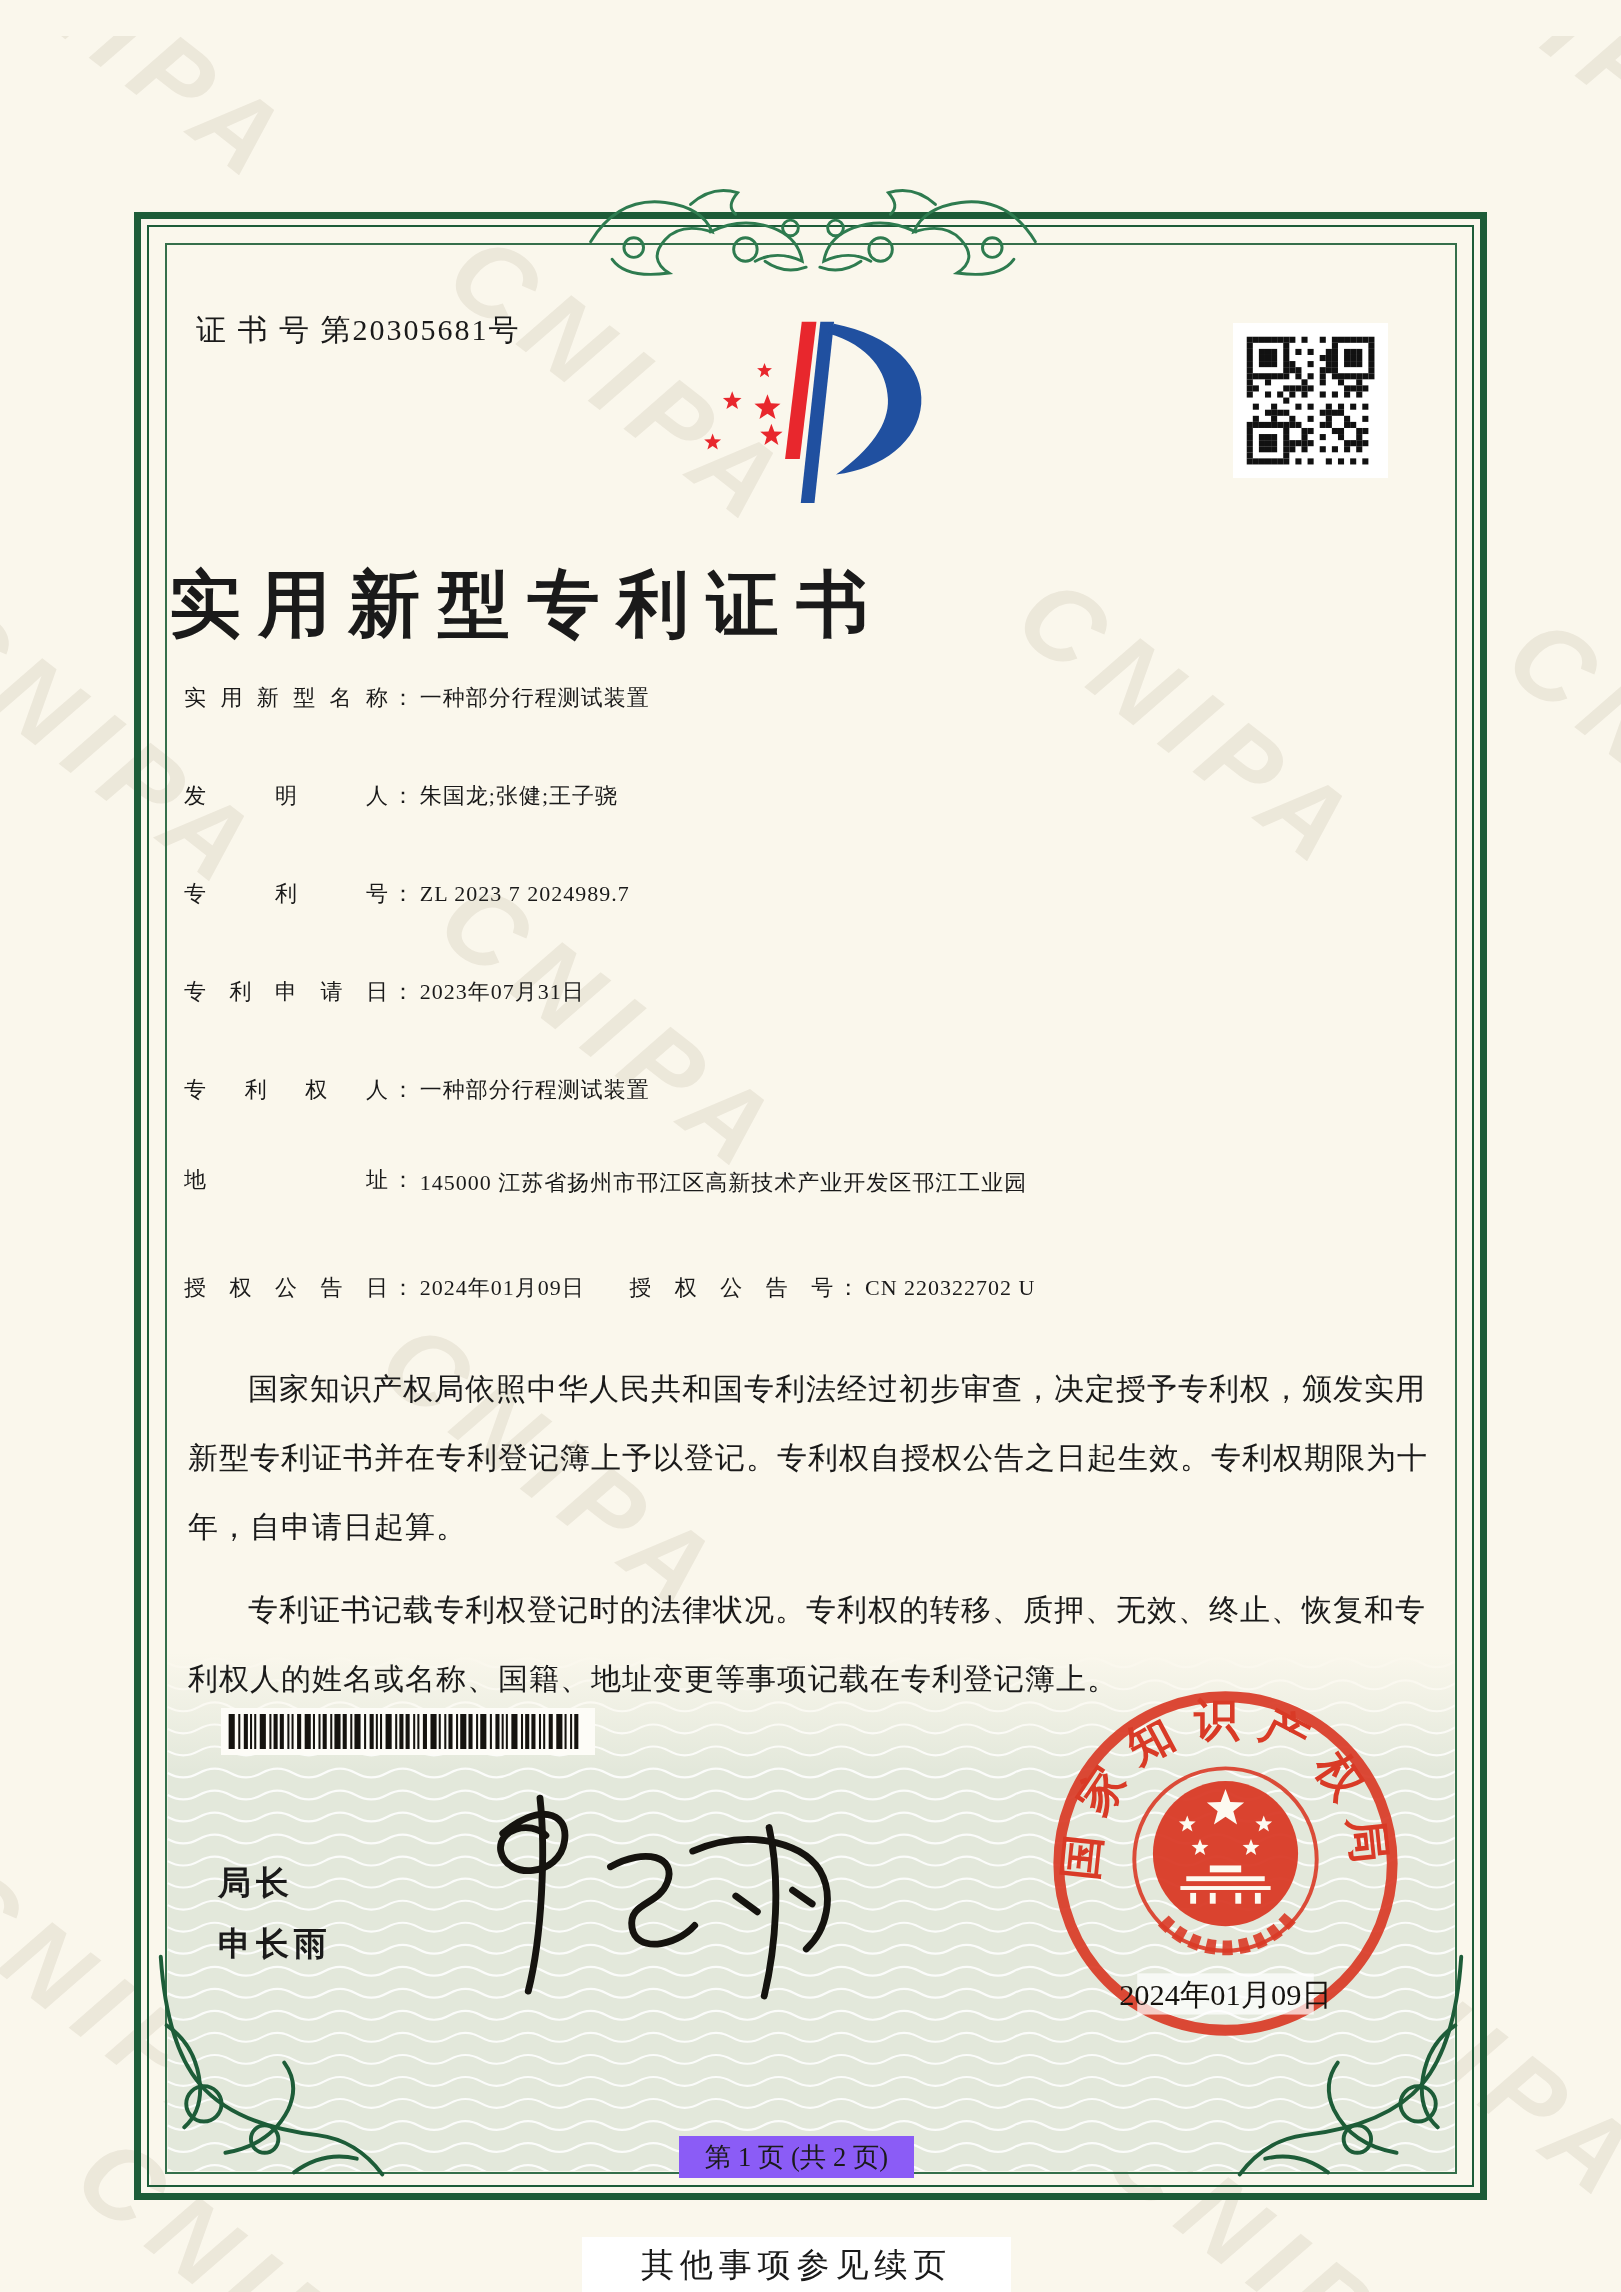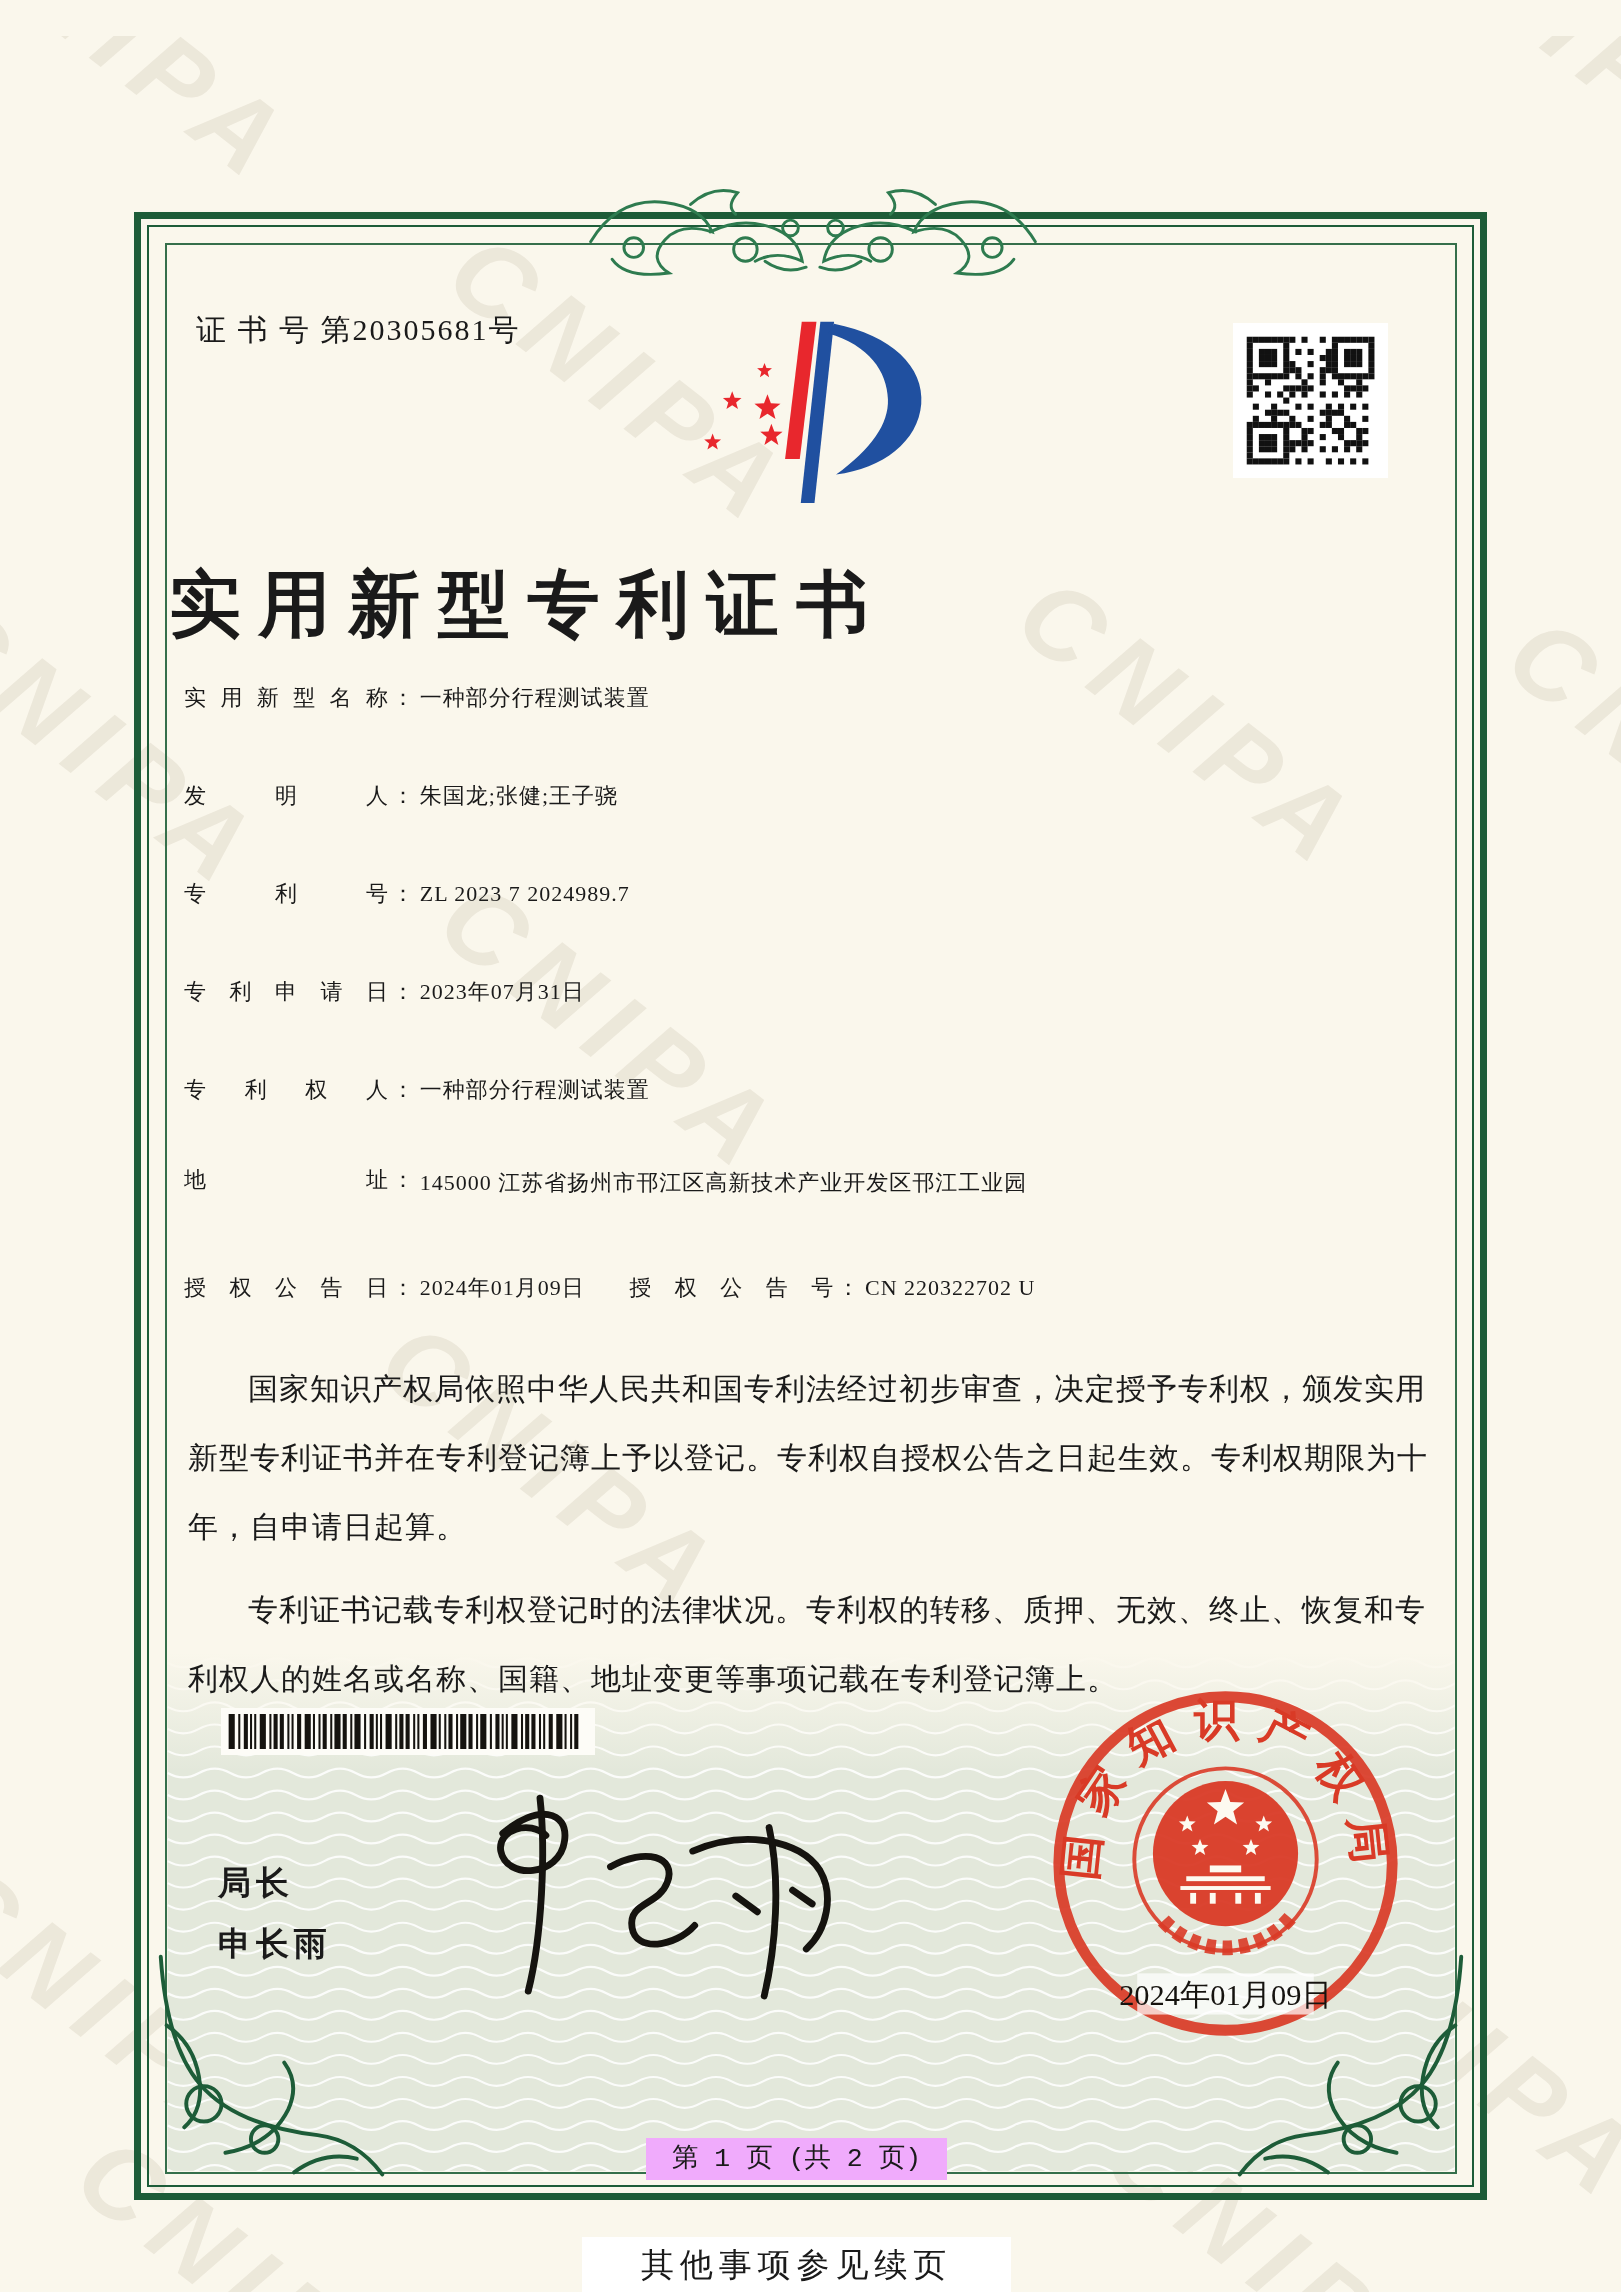--- a/index.html
+++ b/index.html
@@ -33,21 +33,21 @@
   .grp2{margin-left:39px;}
   .paras{position:absolute;z-index:6;left:188px;top:1318px;width:1255px;font-size:30px;
          line-height:2.3;letter-spacing:1px;}
   .paras p{margin:0 0 13.7px 0;text-indent:2em;}
   .barcode-wrap{position:absolute;z-index:6;left:221px;top:1672px;width:374px;height:47px;background:#fdfcf7;}
   .signer{position:absolute;z-index:6;left:218px;font-size:33px;font-weight:bold;letter-spacing:4.9px;
           font-family:"Liberation Sans","DejaVu Sans",sans-serif;}
   .sig{position:absolute;z-index:7;left:446px;top:1754px;}
   .seal{position:absolute;z-index:8;left:1047px;top:1649px;}
   .page-info{position:absolute;z-index:6;left:169px;top:2103px;width:1255px;text-align:center;font-size:26.5px;}
-  .page-info span{background:#f0abfc;padding:5.9px 25.5px;font-family:Liberation Mono, monospace;}
+  .page-info span{background:#8b5cf6;padding:5.9px 25.5px;}
   .note{position:absolute;z-index:6;left:169px;top:2207px;width:1255px;text-align:center;font-size:33px;letter-spacing:5.9px;}
   .note span{background:#fff;padding:9.8px 59px;}
 </style>
 </head>
 <body>
 
 <div class="page" id="page">
 
   <div class="wave-panel">
     <svg id="wave-svg" width="1288" height="518" xmlns="http://www.w3.org/2000/svg" viewBox="0 0 1314 529">

